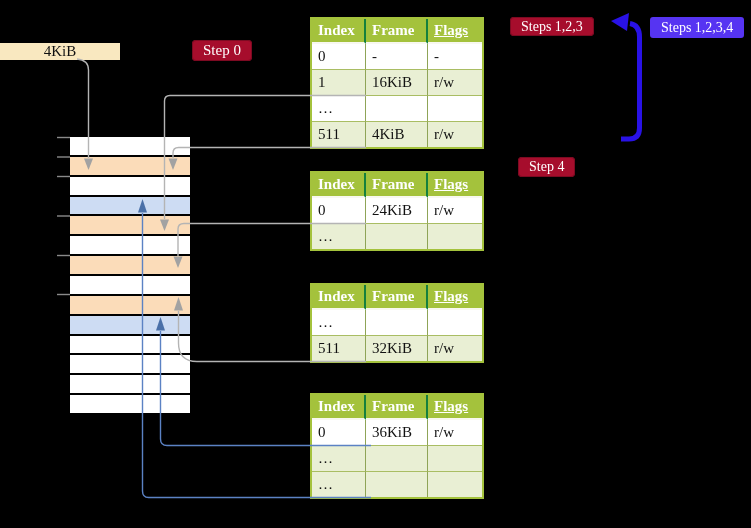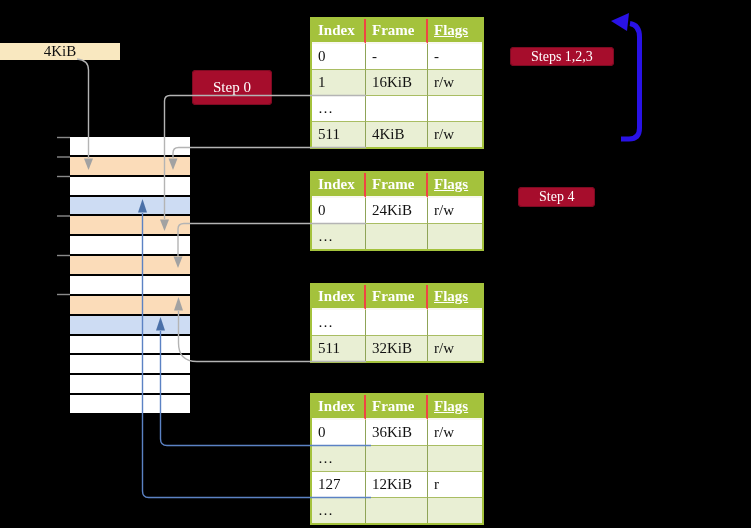--- a/index.html
+++ b/index.html
@@ -13,34 +13,34 @@
   .mem-cell:last-child{border-bottom:none;}
   .c-white{background:#ffffff;}
   .c-peach{background:#fbdcb9;}
   .c-blue{background:#cddcf3;}
 
   
   .wheat-label{position:absolute;left:0px;top:43px;width:120px;height:17px;
                background:#f9e8c0;color:#111;font-size:15px;
                display:flex;align-items:center;justify-content:center;}
   .badge{position:absolute;color:#fff;font-size:14px;border-radius:4px;
-         display:flex;align-items:center;justify-content:center;padding:0 21px;margin-top:30px;}
+         display:flex;align-items:center;justify-content:center;padding:0 11px;}
   .badge-red{background:#a60d2c;box-shadow:0 0 0 1px #7d0a22 inset;}
   .badge-blue{background:#5634f2;}
-  .badge-step0{left:192px;top:40px;height:35px;font-size:15px;}
+  .badge-step0{left:192px;top:40px;height:21px;font-size:15px;}
   .badge-steps123{left:510px;top:17px;height:19px;}
   .badge-steps1234{left:650px;top:17px;height:21px;border-radius:3px;}
   .badge-step4{left:518px;top:157px;height:20px;}
 
   
   table.ptable{position:absolute;border-collapse:separate;border-spacing:0;
                border:2px solid #a4c23c;background:#fff;}
   .ptable th{background:#a4c23c;color:#fff;font-weight:bold;font-size:15px;
              text-align:left;height:19px;padding:2px 6px;
-             border-right:2px solid #ef4444;border-bottom:2px solid #f8f8f0;}
+             border-right:2px solid #15803d;border-bottom:2px solid #f8f8f0;}
   .ptable th:last-child{border-right:none;text-decoration:underline;}
   .ptable td{font-size:15px;color:#111;height:21px;padding:2px 6px;
              border-right:1px solid #8fa457;border-bottom:1px solid #a9bd63;
              background:#fff;}
   .ptable td:last-child{border-right:none;}
   .ptable tr:last-child td{border-bottom:none;}
   .ptable tr.alt td{background:#e9efd4;}
   .ptable td.hl{background:#ffff9d;}
   .col-index{width:54px;} .col-frame{width:62px;} .col-flags{width:54px;}
 
@@ -76,20 +76,23 @@
   <div class="wheat-label">
     <span>4KiB</span>
   </div>
 
   <div class="badge badge-red badge-step0">
     <span>Step 0</span>
   </div>
   <div class="badge badge-red badge-steps123">
     <span>Steps 1,2,3</span>
   </div>
+  <div class="badge badge-blue badge-steps1234">
+    <span>Steps 1,2,3,4</span>
+  </div>
   <div class="badge badge-red badge-step4">
     <span>Step 4</span>
   </div>
 
   <table class="ptable t1">
     <colgroup>
         <col class="col-index">
         <col class="col-frame">
         <col class="col-flags">
       </colgroup>
@@ -194,25 +197,20 @@
     <tbody>
       <tr>
         <td>0</td>
         <td>36KiB</td>
         <td>r/w</td>
       </tr>
       <tr class="alt">
         <td>…</td>
         <td></td>
         <td></td>
-      </tr>
-      <tr>
-        <td>127</td>
-        <td>12KiB</td>
-        <td>r</td>
       </tr>
       <tr class="alt">
         <td>…</td>
         <td></td>
         <td></td>
       </tr>
     </tbody>
   </table>
 
   <svg class="overlay" width="751" height="528" viewBox="0 0 751 528">

